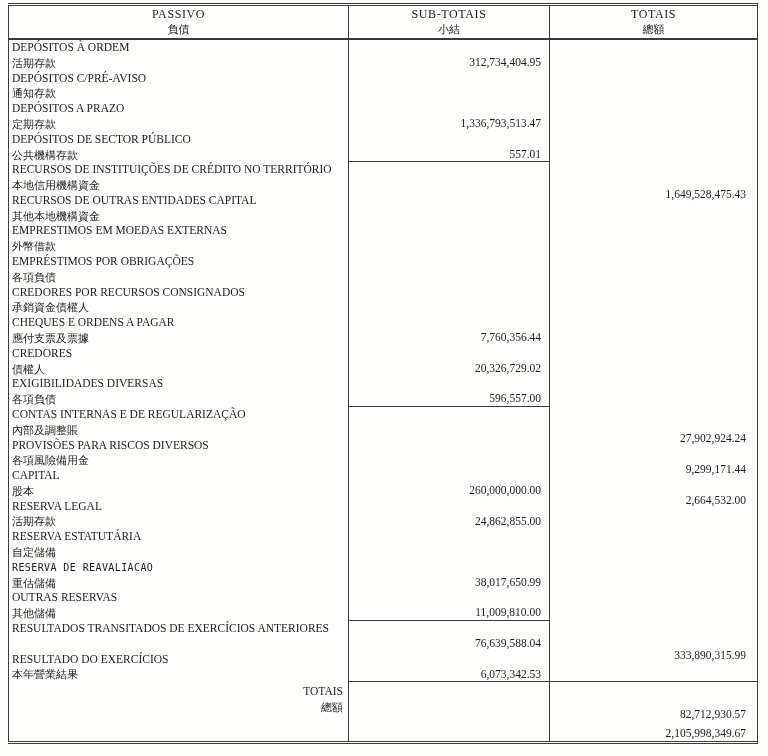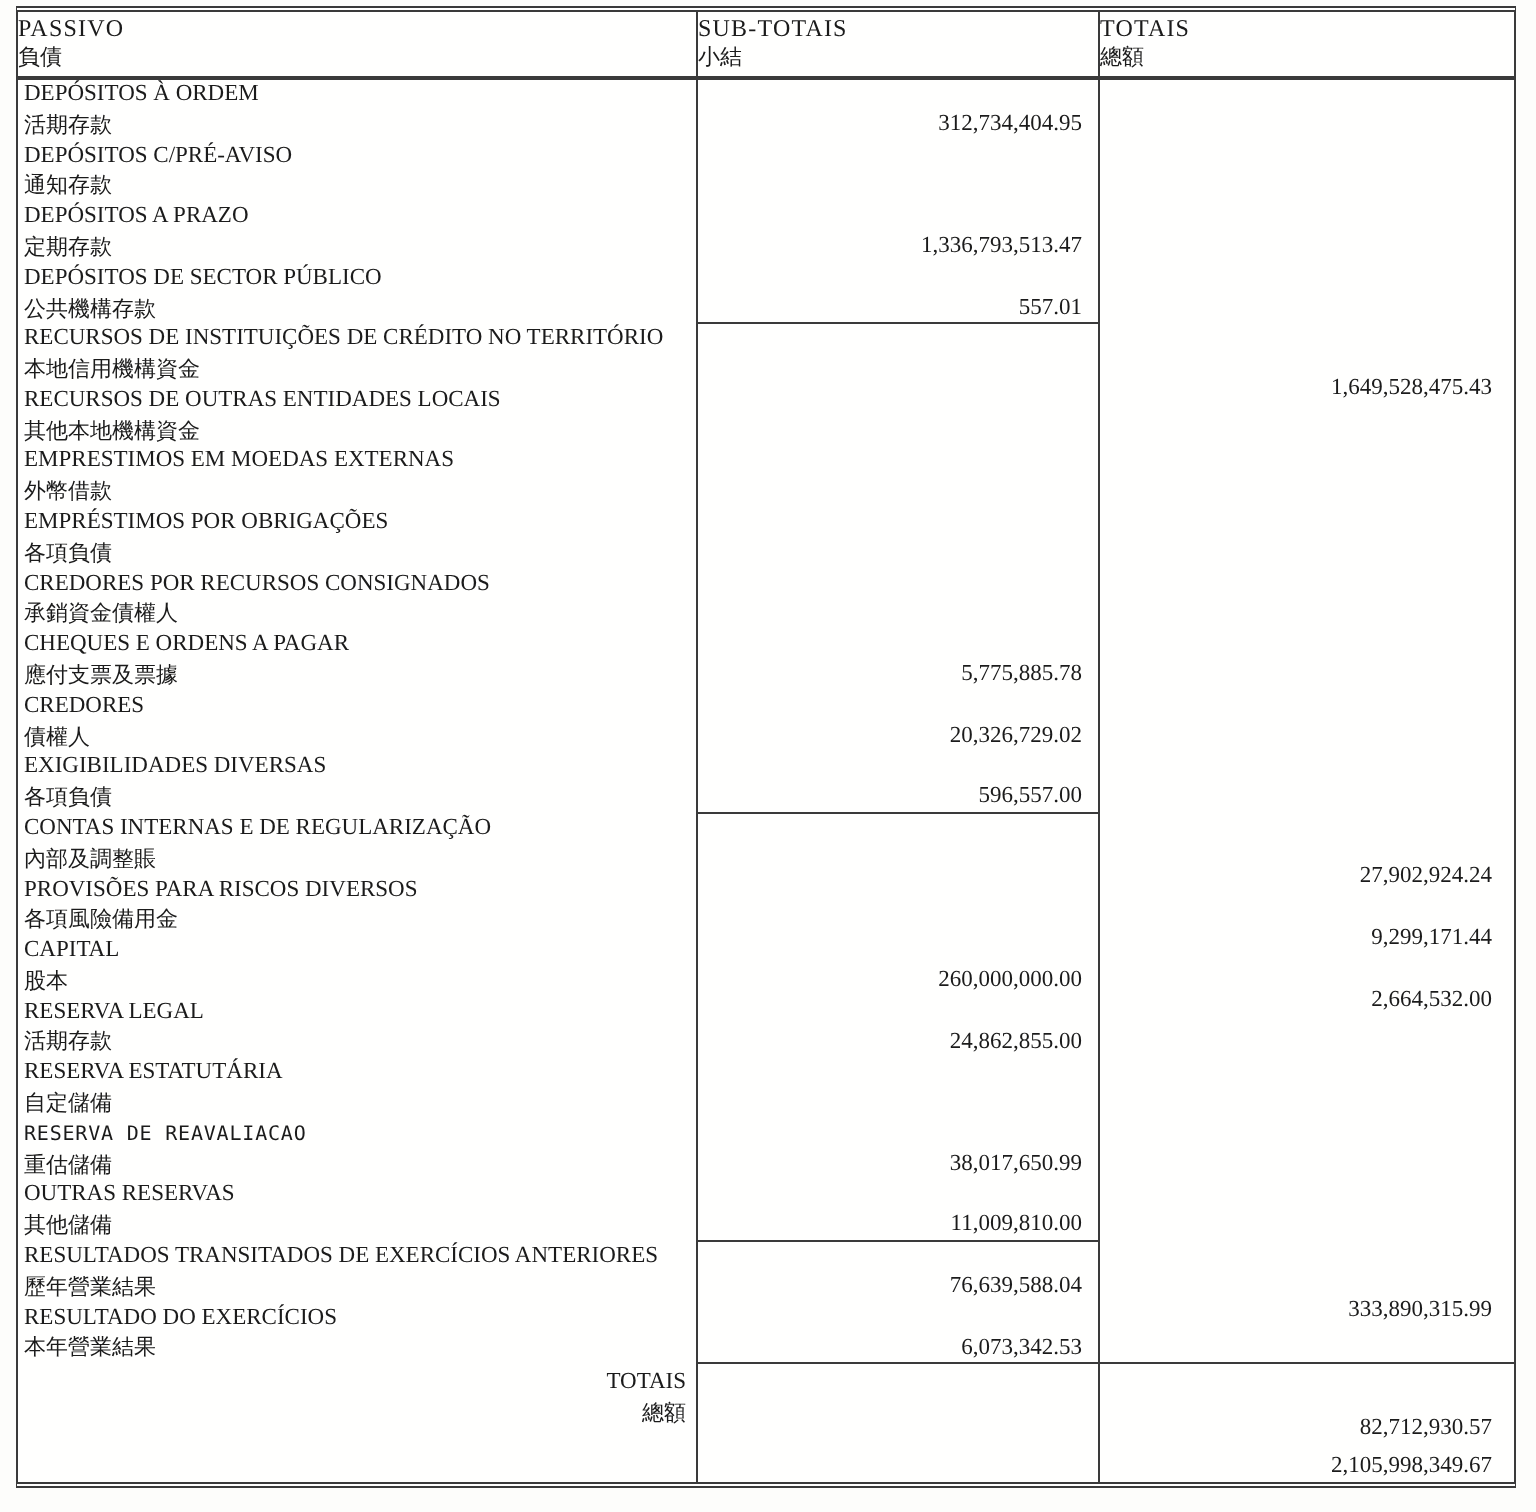--- a/index.html
+++ b/index.html
@@ -14,21 +14,21 @@
     border-top:3px double #3a3a3a; border-bottom:3px double #3a3a3a;
     border-left:1.5px solid #3a3a3a; border-right:1.5px solid #3a3a3a;
     display:flex; flex-direction:column;
   }
   .c1 { width:339px; box-sizing:border-box; }
   .c2 { width:202px; box-sizing:border-box;
         border-left:1.5px solid #3a3a3a; border-right:1.5px solid #3a3a3a; }
   .c3 { flex:1; box-sizing:border-box; }
 
   .thead { display:flex; flex:0 0 32px; border-bottom:2px solid #3a3a3a; }
-  .thead .cell { padding-top:1px; }
+  .thead .cell { text-align:center; padding-top:1px; }
   .h-pt { font-size:12px; line-height:15px; letter-spacing:.6px; white-space:nowrap; }
   .h-cn { font-size:11px; line-height:14px; white-space:nowrap; }
 
   .tbody { flex:1 1 auto; display:flex; flex-direction:column; }
   .trow { display:flex; flex:1 1 0; min-height:0; }
   .trow .c1 { padding-left:3px; overflow:hidden; }
   .b-pt { font-size:11.5px; line-height:15.8px; white-space:nowrap; }
   .b-cn { font-size:11px;   line-height:15.8px; white-space:nowrap; }
   .mono { font-family:"DejaVu Sans Mono", monospace; font-size:10px; letter-spacing:.4px; }
   .b-val { font-size:11.5px; line-height:16px; text-align:right; padding-top:14px; white-space:nowrap; }
@@ -125,21 +125,21 @@
     <div class="c2">
       <div class="b-val sub-val"></div>
     </div>
     <div class="c3">
       <div class="b-val tot-val"></div>
     </div>
   </div>
 
   <div class="trow">
     <div class="c1">
-      <div class="b-pt">RECURSOS DE OUTRAS ENTIDADES LOCAIS</div>
+      <div class="b-pt">RECURSOS DE OUTRAS ENTIDADES CAPITAL</div>
       <div class="b-cn">其他本地機構資金</div>
     </div>
     <div class="c2">
       <div class="b-val sub-val"></div>
     </div>
     <div class="c3">
       <div class="b-val tot-val"></div>
     </div>
   </div>
 
@@ -181,21 +181,21 @@
       <div class="b-val tot-val"></div>
     </div>
   </div>
 
   <div class="trow">
     <div class="c1">
       <div class="b-pt">CHEQUES E ORDENS A PAGAR</div>
       <div class="b-cn">應付支票及票據</div>
     </div>
     <div class="c2">
-      <div class="b-val sub-val">5,775,885.78</div>
+      <div class="b-val sub-val">7,760,356.44</div>
     </div>
     <div class="c3">
       <div class="b-val tot-val"></div>
     </div>
   </div>
 
   <div class="trow">
     <div class="c1">
       <div class="b-pt">CREDORES</div>
       <div class="b-cn">債權人</div>
@@ -308,21 +308,20 @@
       <div class="b-val sub-val">11,009,810.00</div>
     </div>
     <div class="c3">
       <div class="b-val tot-val val-line2">333,890,315.99</div>
     </div>
   </div>
 
   <div class="trow">
     <div class="c1">
       <div class="b-pt">RESULTADOS TRANSITADOS DE EXERCÍCIOS ANTERIORES</div>
-      <div class="b-cn">歷年營業結果</div>
     </div>
     <div class="c2">
       <div class="b-val sub-val">76,639,588.04</div>
     </div>
     <div class="c3">
       <div class="b-val tot-val"></div>
     </div>
   </div>
 
   <div class="trow">

